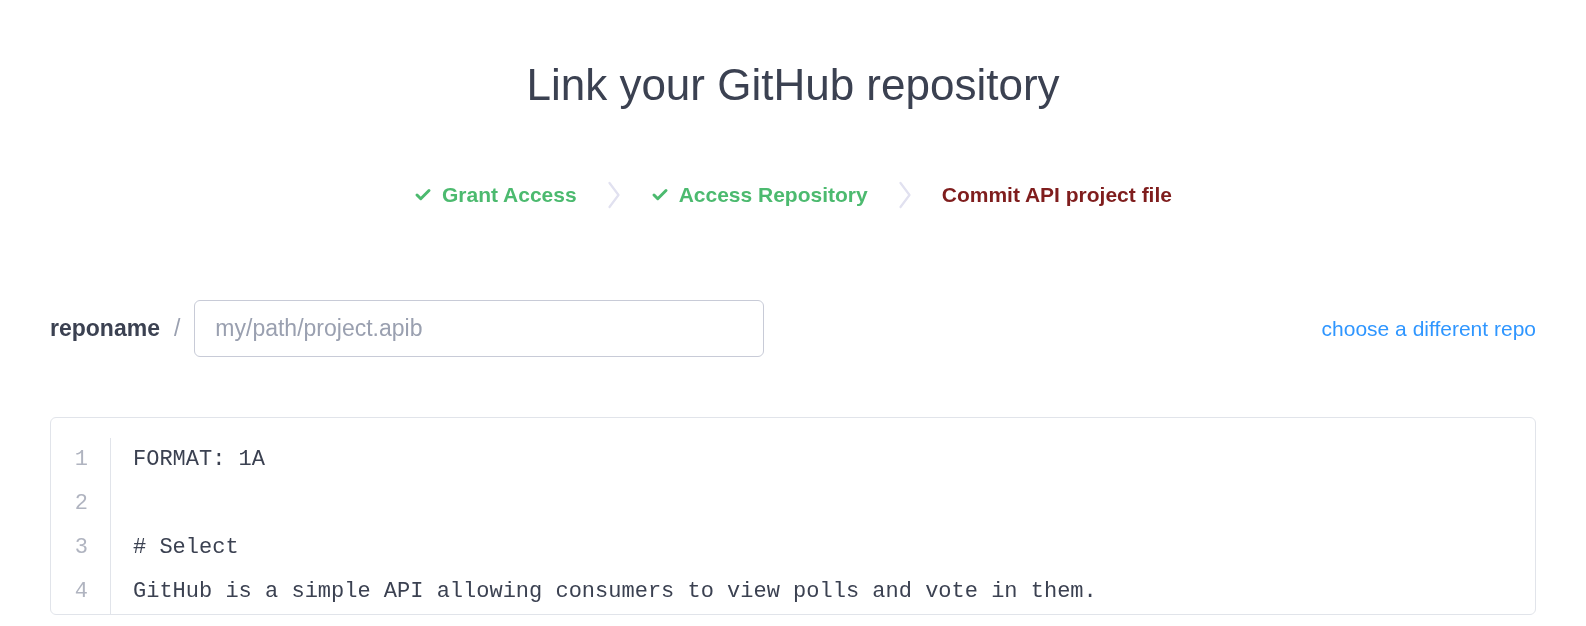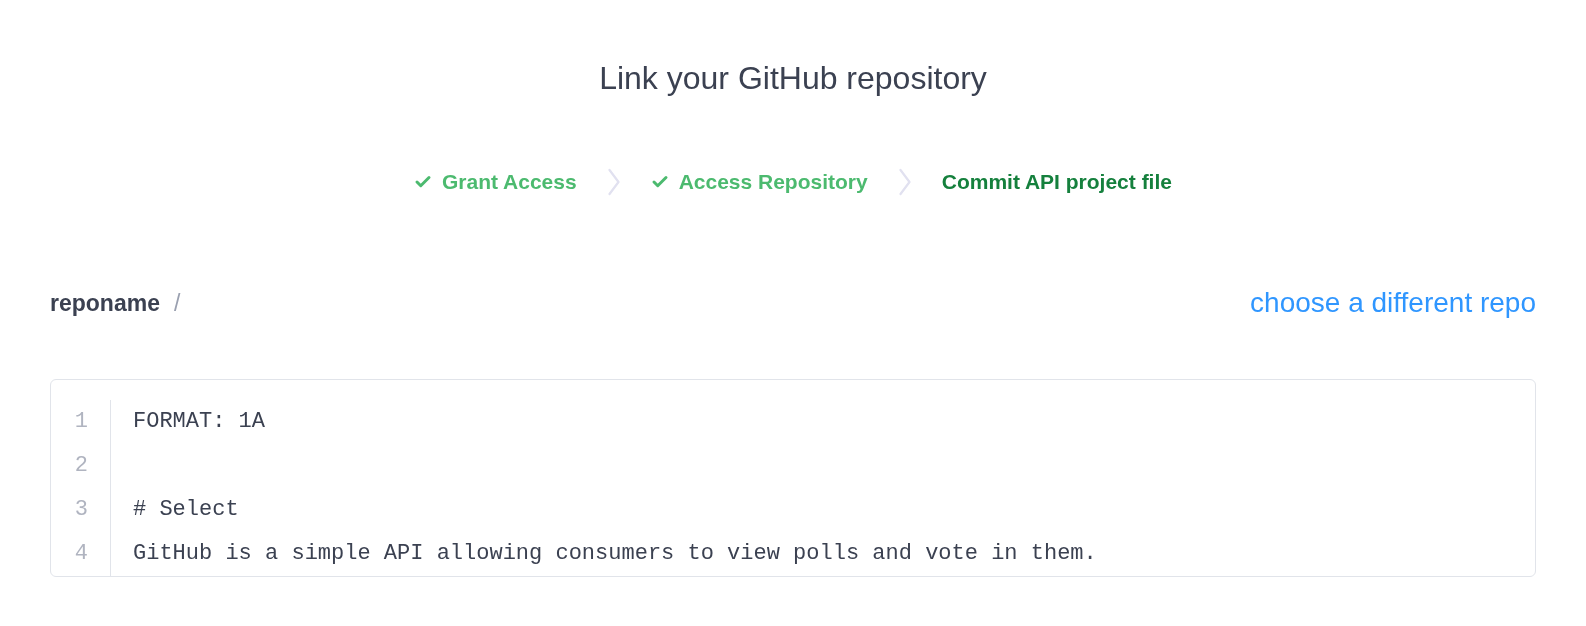--- a/index.html
+++ b/index.html
@@ -11,21 +11,21 @@
       font-family: -apple-system, BlinkMacSystemFont, "Segoe UI", Helvetica, Arial, sans-serif;
       background: #ffffff;
       color: #3b4151;
       width: 1586px;
     }
     .container {
       padding: 60px 50px 0 50px;
     }
     .page-title {
       text-align: center;
-      font-size: 32px;
+      font-size: 44px;
       font-weight: 500;
       color: #3b4151;
       margin-bottom: 70px;
     }
     .stepper {
       display: flex;
       align-items: center;
       justify-content: center;
       gap: 28px;
       margin-bottom: 90px;
@@ -34,21 +34,21 @@
       display: flex;
       align-items: center;
       gap: 10px;
       font-size: 21px;
       font-weight: 600;
     }
     .step.completed {
       color: #4cba6f;
     }
     .step.current {
-      color: #15803d;
+      color: #7f1d1d;
     }
     .checkmark-icon {
       width: 18px;
       height: 18px;
       flex-shrink: 0;
     }
     .chevron-icon {
       width: 18px;
       height: 30px;
       flex-shrink: 0;
@@ -79,21 +79,21 @@
       color: #3b4151;
       outline: none;
     }
     .path-input::placeholder {
       color: #9aa0b0;
     }
     .spacer {
       flex: 1;
     }
     .choose-link {
-      font-size: 28px;
+      font-size: 21px;
       color: #2f96ff;
       text-decoration: none;
       cursor: pointer;
     }
     .editor-box {
       border: 1px solid #e1e4ea;
       border-radius: 6px;
       padding: 20px 0 0 0;
       overflow: hidden;
     }
@@ -145,20 +145,21 @@
       <polyline points="6 4 18 20 6 36"></polyline>
     </svg>
     <div class="step current">
       <span>Commit API project file</span>
     </div>
   </div>
 
   <div class="path-row">
     <span class="repo-name">reponame</span>
     <span class="path-separator">/</span>
+    <input class="path-input" type="text" placeholder="my/path/project.apib" style="">
     <div class="spacer"></div>
     <a class="choose-link">choose a different repo</a>
   </div>
 
   <div class="editor-box">
     <div class="code-line">
       <span class="line-number">1</span>
       <span class="line-content">FORMAT: 1A</span>
     </div>
     <div class="code-line">

